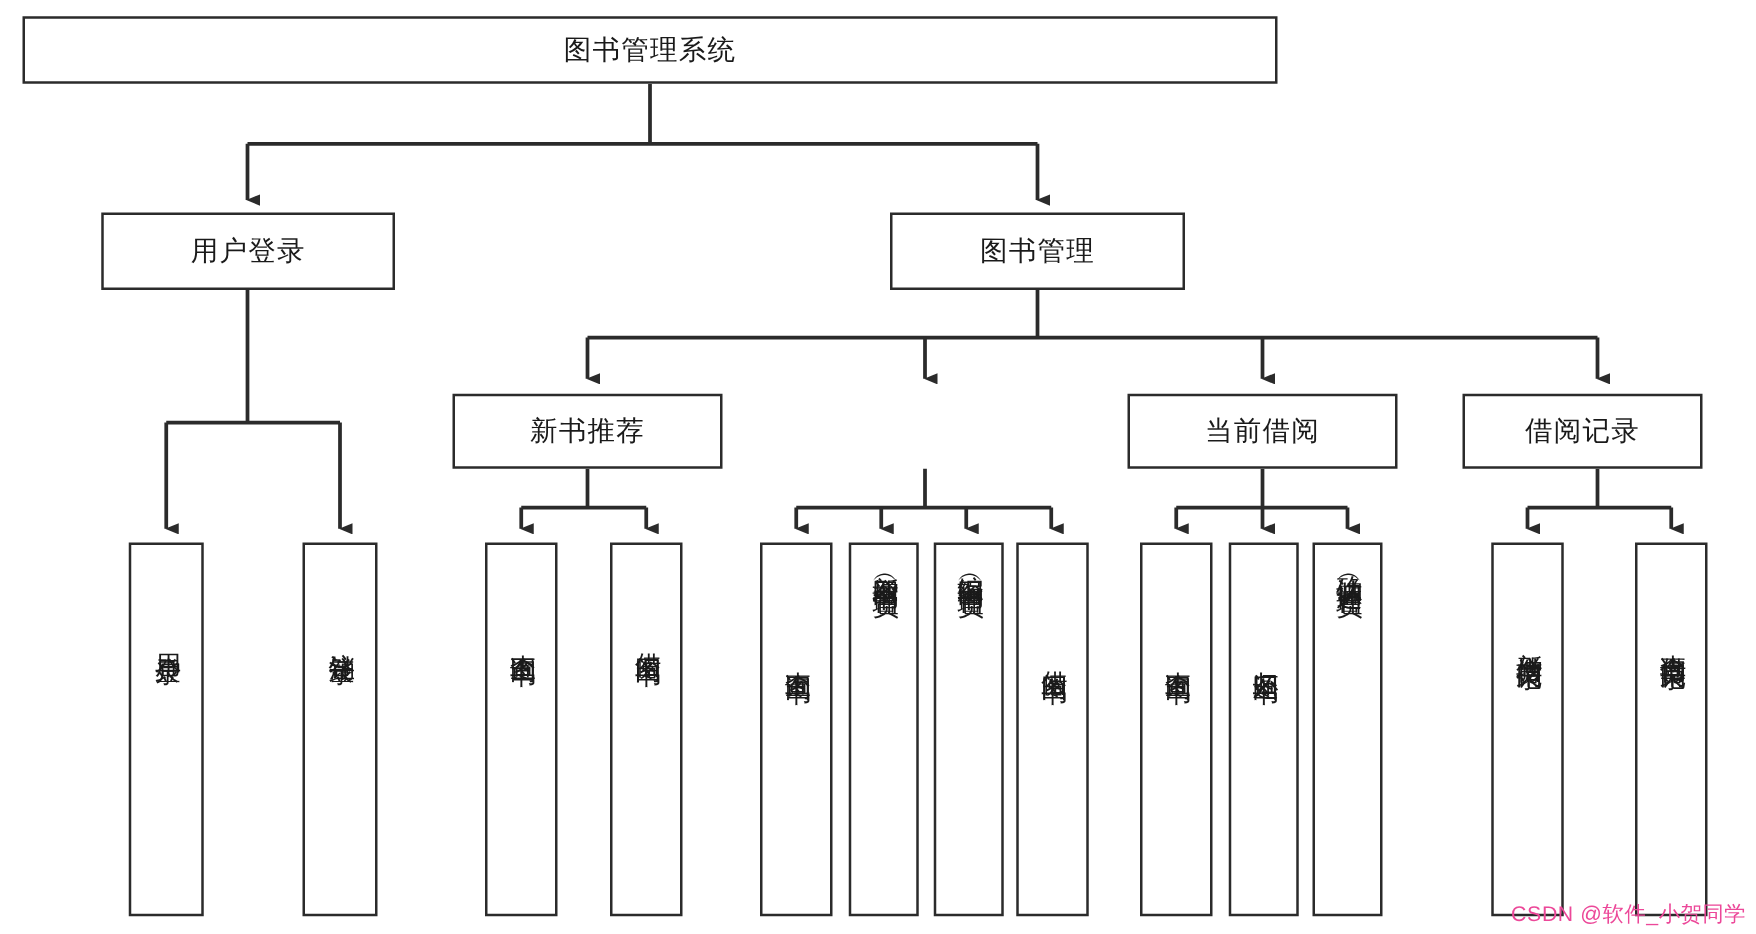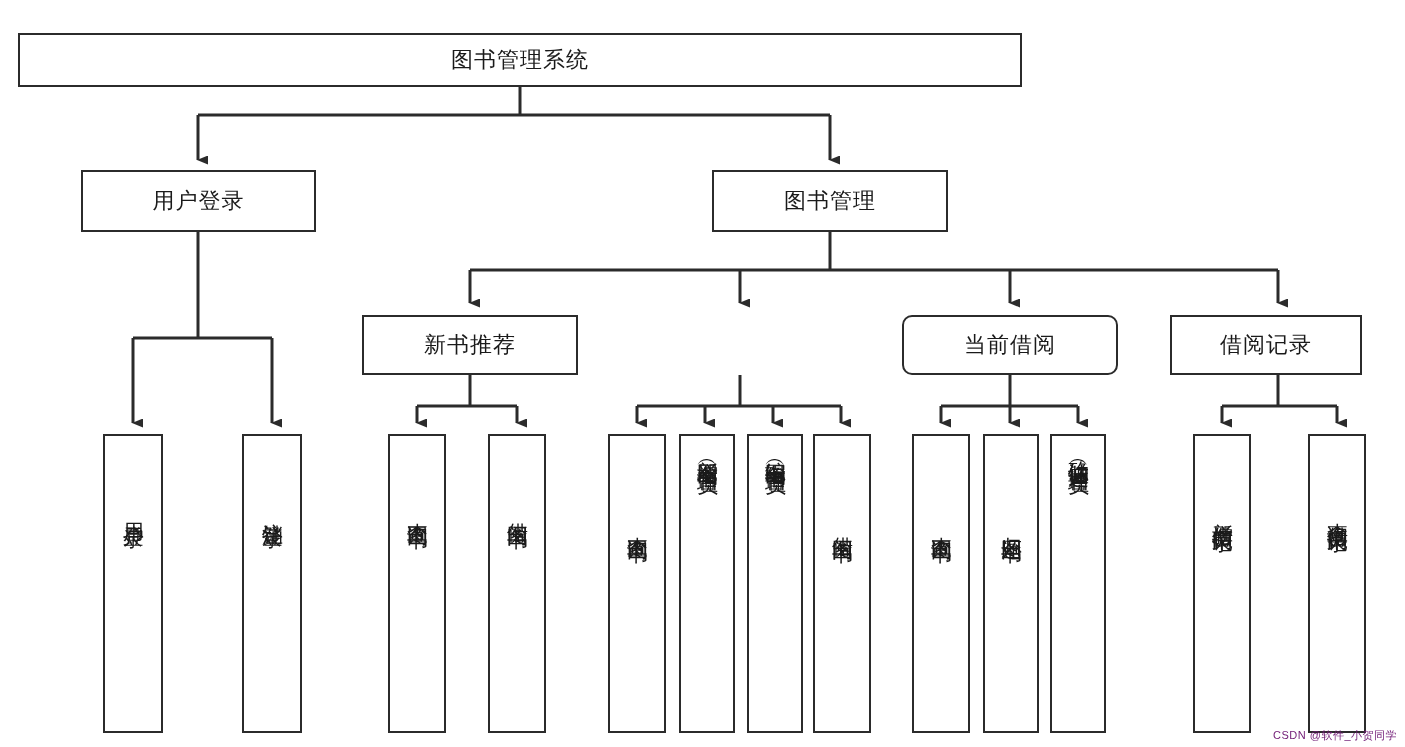--- a/index.html
+++ b/index.html
@@ -58,22 +58,22 @@
   .node.vert.mid .node-label {
     margin-top: 62px;
   }
   .node.vert.mid2 .node-label {
     margin-top: 76px;
   }
   #watermark {
     position: absolute;
     right: 8px;
     bottom: 4px;
-    font-size: 11px;
-    color: #701a75;
+    font-size: 17px;
+    color: #ec4899;
     letter-spacing: 0.5px;
     white-space: nowrap;
     pointer-events: none;
   }
 </style>
 </head>
 <body>
 
 <div id="diagram-root">
 
@@ -123,35 +123,35 @@
       <path d="M 1010 406 L 1010 423" marker-end="url(#arrowhead)"></path>
       <path d="M 1078 406 L 1078 423" marker-end="url(#arrowhead)"></path>
 
       <path d="M 1278 375 L 1278 406"></path>
       <path d="M 1222 406 L 1337 406"></path>
       <path d="M 1222 406 L 1222 423" marker-end="url(#arrowhead)"></path>
       <path d="M 1337 406 L 1337 423" marker-end="url(#arrowhead)"></path>
     </g>
   </svg>
 
-  <div class="node horiz" style="left:18px; top:13px; width:1004px; height:54px;margin-top:20px;">
+  <div class="node horiz" style="left:18px; top:13px; width:1004px; height:54px;">
     <span class="node-label">图书管理系统</span>
   </div>
 
   <div class="node horiz" style="left:81px; top:170px; width:235px; height:62px;">
     <span class="node-label">用户登录</span>
   </div>
   <div class="node horiz" style="left:362px; top:315px; width:216px; height:60px;">
     <span class="node-label">新书推荐</span>
   </div>
 
   <div class="node horiz" style="left:712px; top:170px; width:236px; height:62px;">
     <span class="node-label">图书管理</span>
   </div>
-  <div class="node horiz" style="left:902px; top:315px; width:216px; height:60px;border-radius:10px;">
+  <div class="node horiz" style="left:902px; top:315px; width:216px; height:60px;">
     <span class="node-label">当前借阅</span>
   </div>
   <div class="node horiz" style="left:1170px; top:315px; width:192px; height:60px;">
     <span class="node-label">借阅记录</span>
   </div>
 
   <div class="node vert mid" style="left:103px; top:434px; width:60px; height:299px;">
     <span class="node-label">用户登录</span>
   </div>
   <div class="node vert mid" style="left:242px; top:434px; width:60px; height:299px;">

